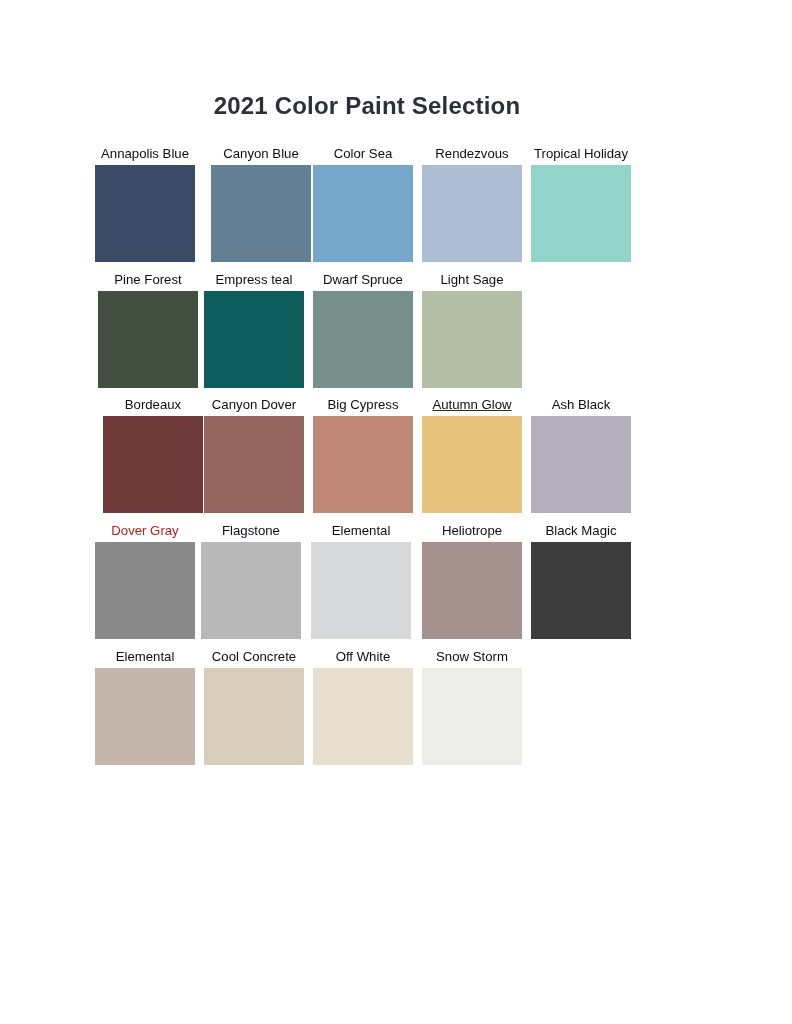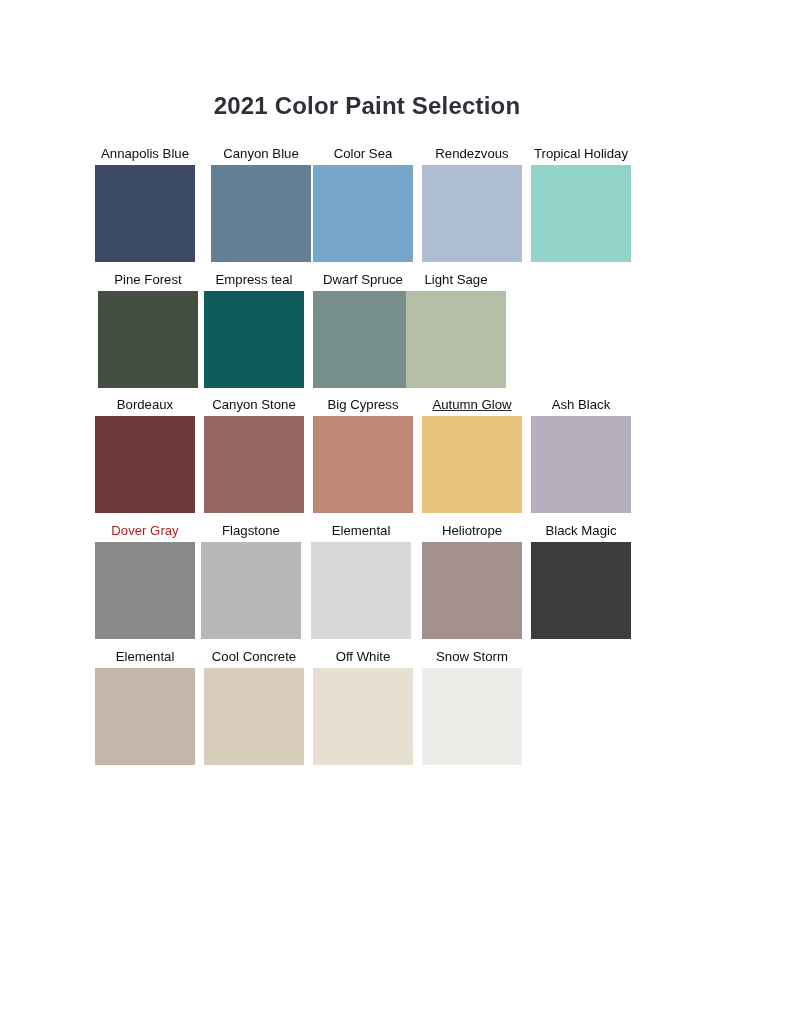--- a/index.html
+++ b/index.html
@@ -63,23 +63,23 @@
   
   .row1 .cell:nth-child(1) { left: 0px; }
   .row1 .cell:nth-child(2) { left: 109px; padding-left: 7px; }
   .row1 .cell:nth-child(3) { left: 218px; }
   .row1 .cell:nth-child(4) { left: 327px; }
   .row1 .cell:nth-child(5) { left: 436px; }
 
   .row2 .cell:nth-child(1) { left: 3px; }
   .row2 .cell:nth-child(2) { left: 109px; }
   .row2 .cell:nth-child(3) { left: 218px; }
-  .row2 .cell:nth-child(4) { left: 311px; }
-
-  .row3 .cell:nth-child(1) { left: 0px; }
+  .row2 .cell:nth-child(4) { left: 327px; }
+
+  .row3 .cell:nth-child(1) { left: 8px; }
   .row3 .cell:nth-child(2) { left: 109px; }
   .row3 .cell:nth-child(3) { left: 218px; }
   .row3 .cell:nth-child(4) { left: 327px; text-decoration: underline; }
   .row3 .cell:nth-child(5) { left: 436px; }
 
   .row4 .cell:nth-child(1) { left: 0px; }
   .row4 .cell:nth-child(2) { left: 106px; }
   .row4 .cell:nth-child(3) { left: 216px; }
   .row4 .cell:nth-child(4) { left: 327px; }
   .row4 .cell:nth-child(5) { left: 436px; }
@@ -139,21 +139,21 @@
         <div class="cell-swatch" style="background-color: rgb(180, 191, 166);"></div>
       </div>
     </div>
 
     <div class="row row3">
       <div class="cell">
         <div class="cell-label" style="color: rgb(14, 14, 18);">Bordeaux</div>
         <div class="cell-swatch" style="background-color: rgb(110, 58, 57);"></div>
       </div>
       <div class="cell">
-        <div class="cell-label" style="color: rgb(14, 14, 18);">Canyon Stone</div>
+        <div class="cell-label" style="color: rgb(14, 14, 18);">Canyon Dover</div>
         <div class="cell-swatch" style="background-color: rgb(148, 102, 95);"></div>
       </div>
       <div class="cell">
         <div class="cell-label" style="color: rgb(14, 14, 18);">Big Cypress</div>
         <div class="cell-swatch" style="background-color: rgb(191, 136, 118);"></div>
       </div>
       <div class="cell">
         <div class="cell-label" style="color: rgb(14, 14, 18);">Autumn Glow</div>
         <div class="cell-swatch" style="background-color: rgb(232, 195, 126);"></div>
       </div>

